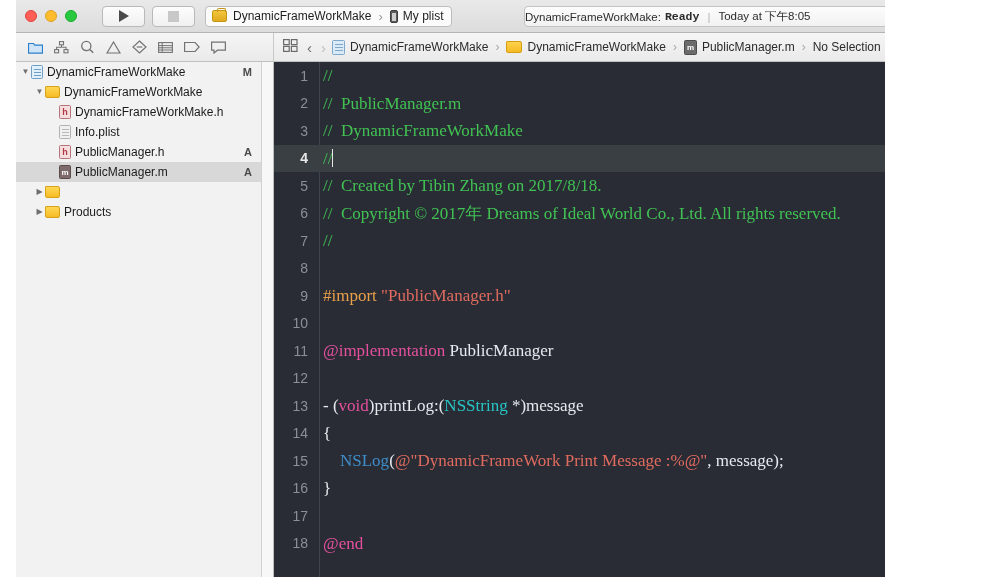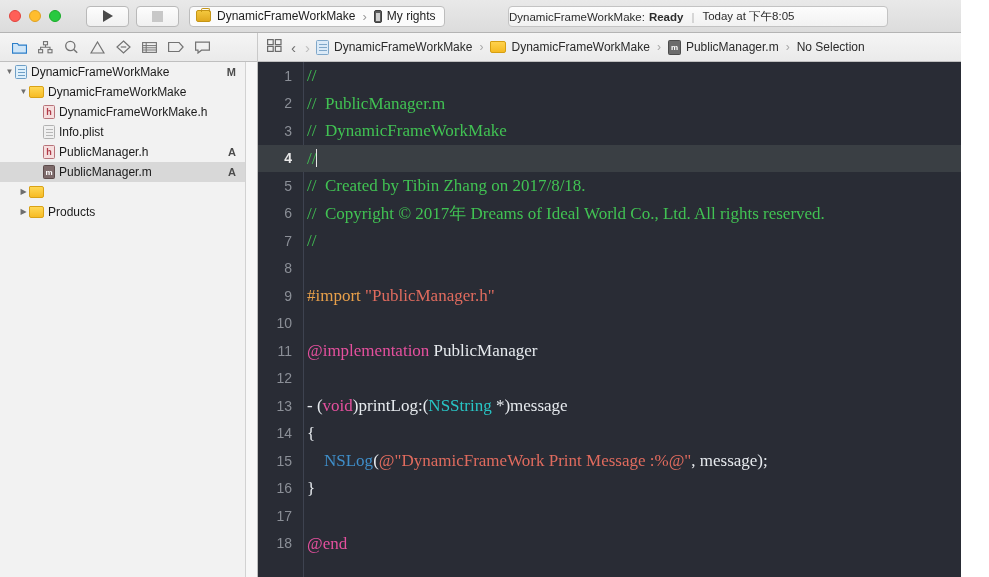--- a/index.html
+++ b/index.html
@@ -2,21 +2,21 @@
 <html><head>
 <meta charset="utf-8">
 <style>
   * { box-sizing: border-box; margin: 0; padding: 0; }
   html, body {
     width: 989px; height: 577px;
     overflow: hidden;
     font-family: "Liberation Sans", sans-serif;
     background: #ffffff;
   }
-  .window { position: relative; width: 961px; height: 577px; overflow: hidden; }
+  .window { position: relative; width: 869px; height: 577px; overflow: hidden; margin-left: 16px; }
 
   
   .titlebar {
     position: absolute; left: 0; top: 0; width: 989px; height: 33px;
     background: linear-gradient(to bottom, #e9e9e9 0%, #dcdcdc 100%);
     border-bottom: 1px solid #b4b4b4;
     display: flex; align-items: center;
   }
   .traffic { display: flex; align-items: center; gap: 8px; padding-left: 9px; }
   .light { width: 12px; height: 12px; border-radius: 50%; display: block; }
@@ -60,21 +60,21 @@
     background: #cfcfcf;
   }
 
   .status-box {
     position: absolute; left: 508px; top: 6px; width: 380px; height: 21px;
     background: linear-gradient(to bottom, #fcfcfc 0%, #f2f2f2 100%);
     border: 1px solid #c3c3c3; border-radius: 4px;
     display: flex; align-items: center; justify-content: flex-start;
     font-size: 11.5px; color: #2c2c2c;
   }
-  .status-box .bold { font-weight: bold; }
+  .status-box .bold { font-weight: bold; font-family: Liberation Mono, monospace; }
   .status-div { margin: 0 8px; color: #b6b6b6; }
 
   
   .toolbar {
     position: absolute; left: 0; top: 33px; width: 989px; height: 29px;
     background: linear-gradient(to bottom, #f5f5f5 0%, #eaeaea 100%);
     border-bottom: 1px solid #bfbfbf;
     display: flex; align-items: center;
   }
   .nav-icons {
@@ -182,21 +182,21 @@
     </div>
     <div class="tb-btn stop-btn">
       <span class="stop-glyph"></span>
     </div>
 
     <div class="scheme-box">
       <span class="ico-case"></span>
       <span>DynamicFrameWorkMake</span>
       <span class="scheme-sep">›</span>
       <span class="ico-phone"></span>
-      <span>My rights</span>
+      <span>My plist</span>
     </div>
 
     <div class="status-box">
       <span>DynamicFrameWorkMake:</span>
       <span class="bold" style="margin-left:4px">Ready</span>
       <span class="status-div">|</span>
       <span>Today at 下午8:05</span>
     </div>
   </div>
 

